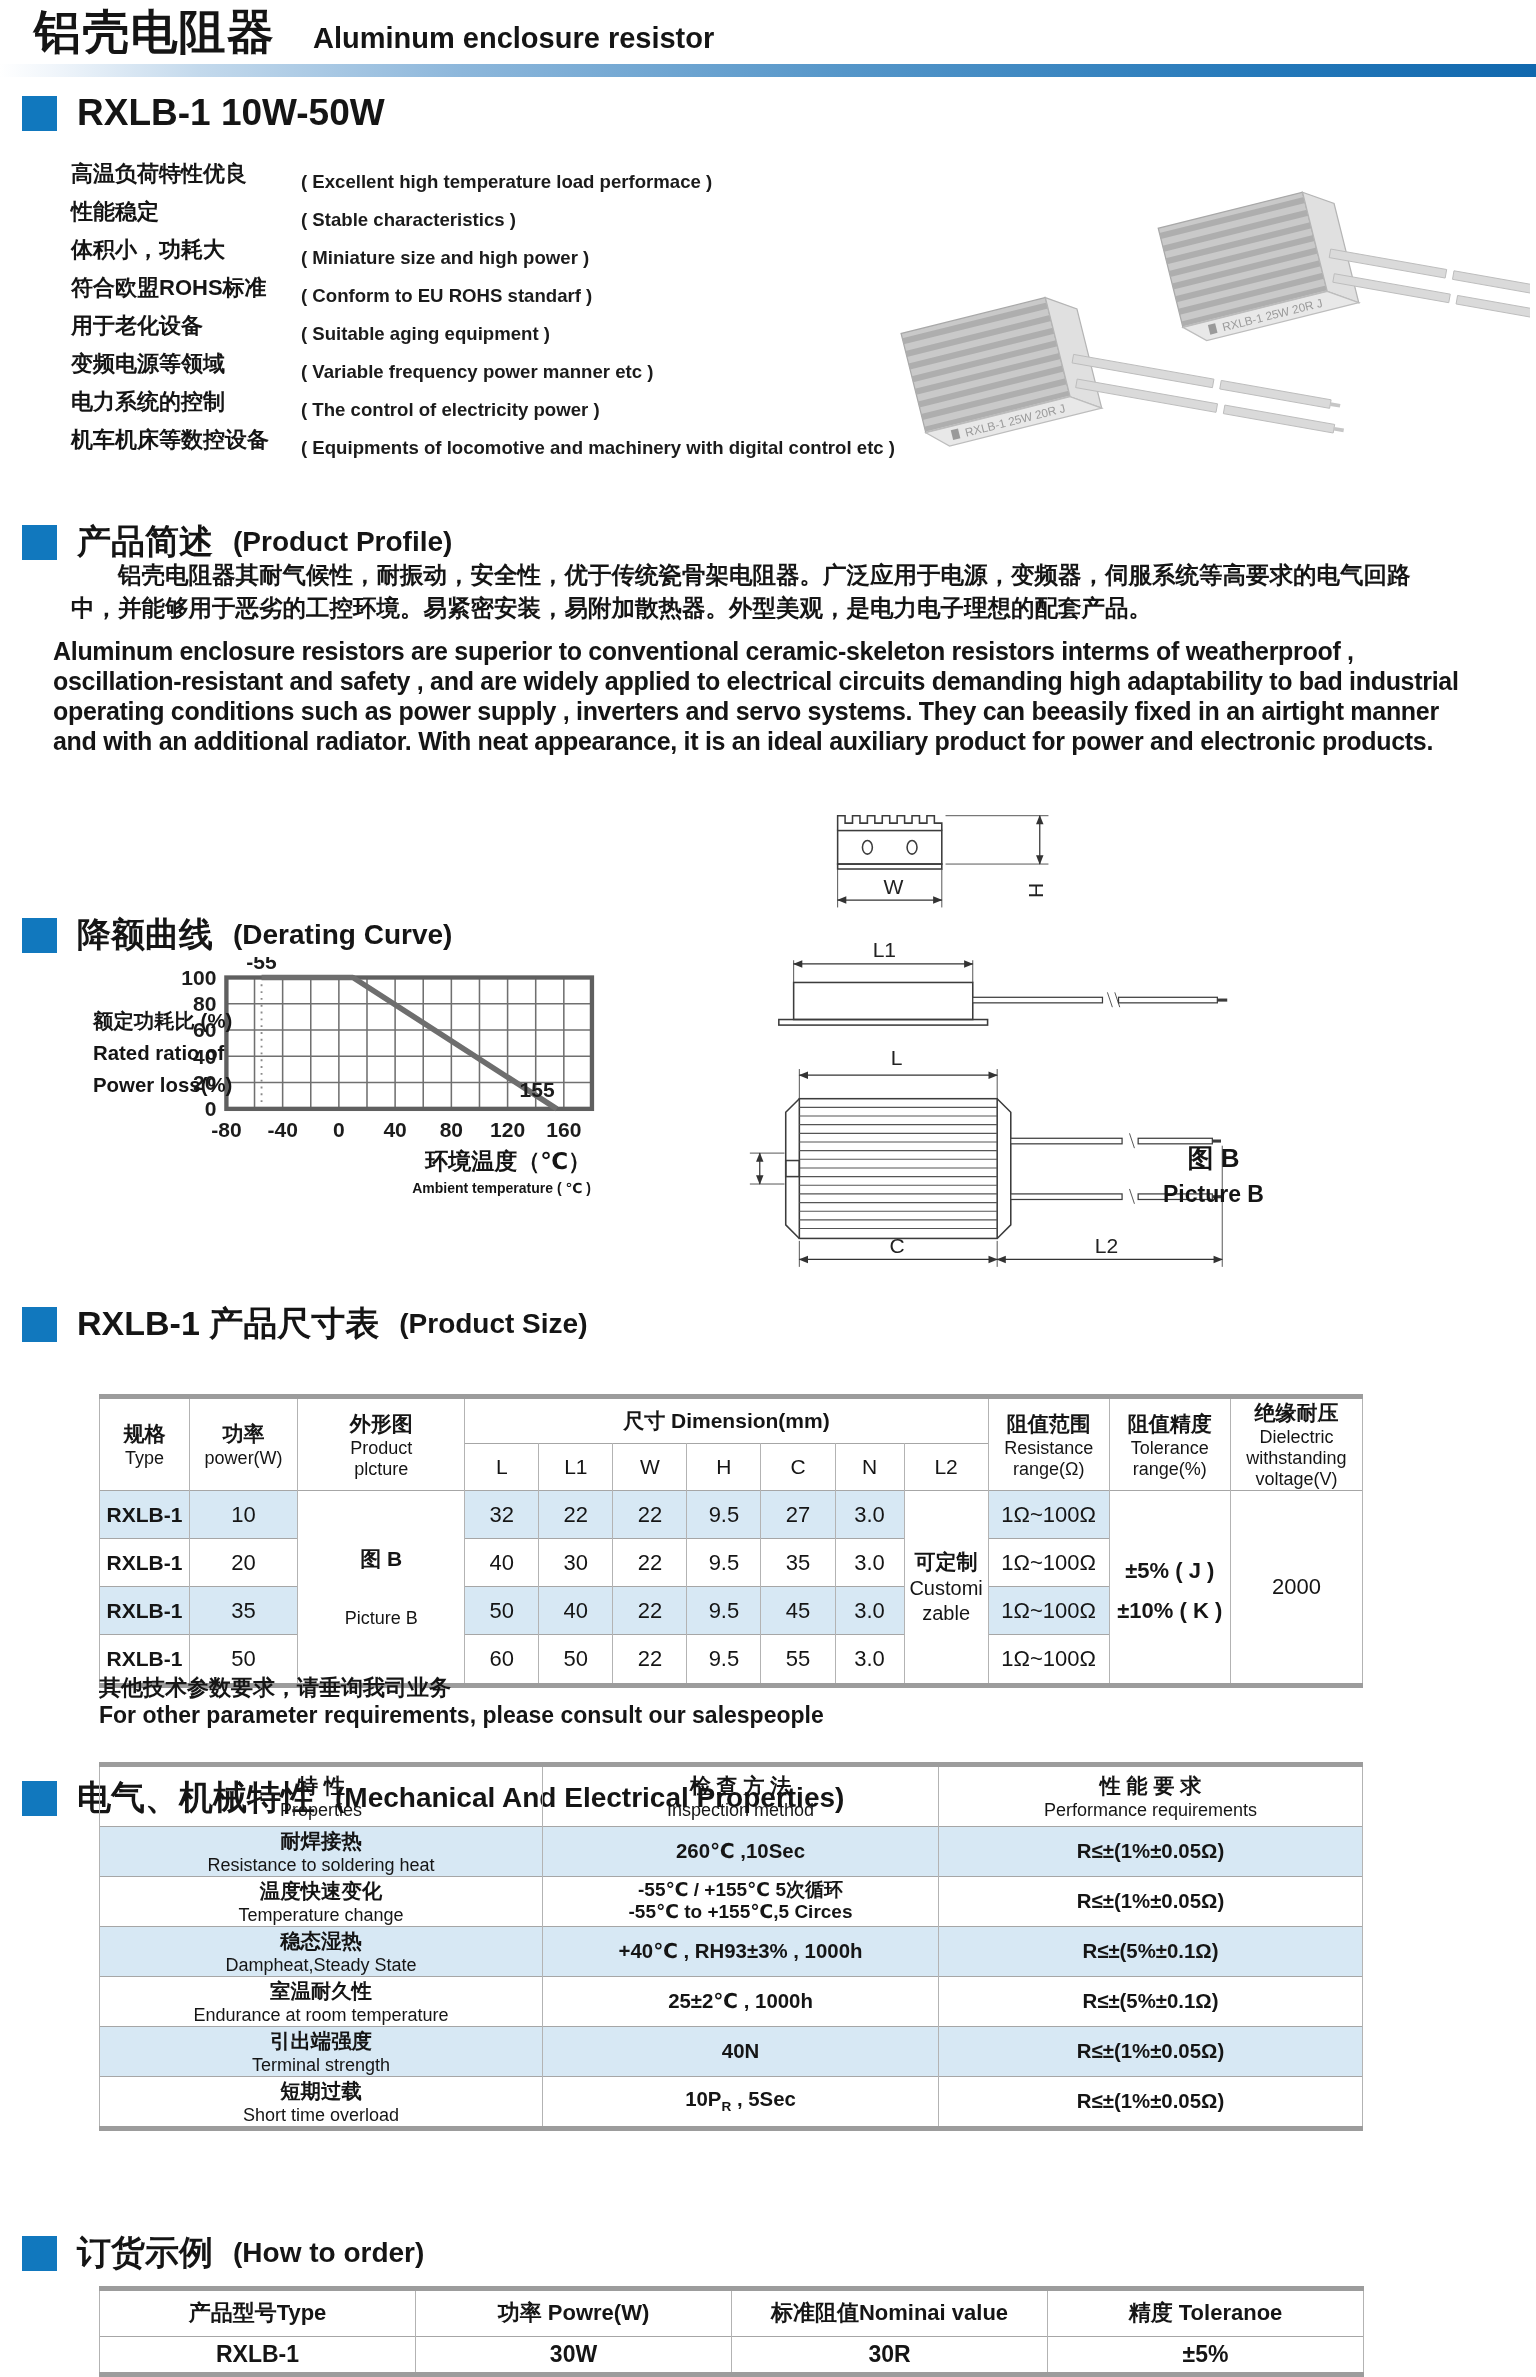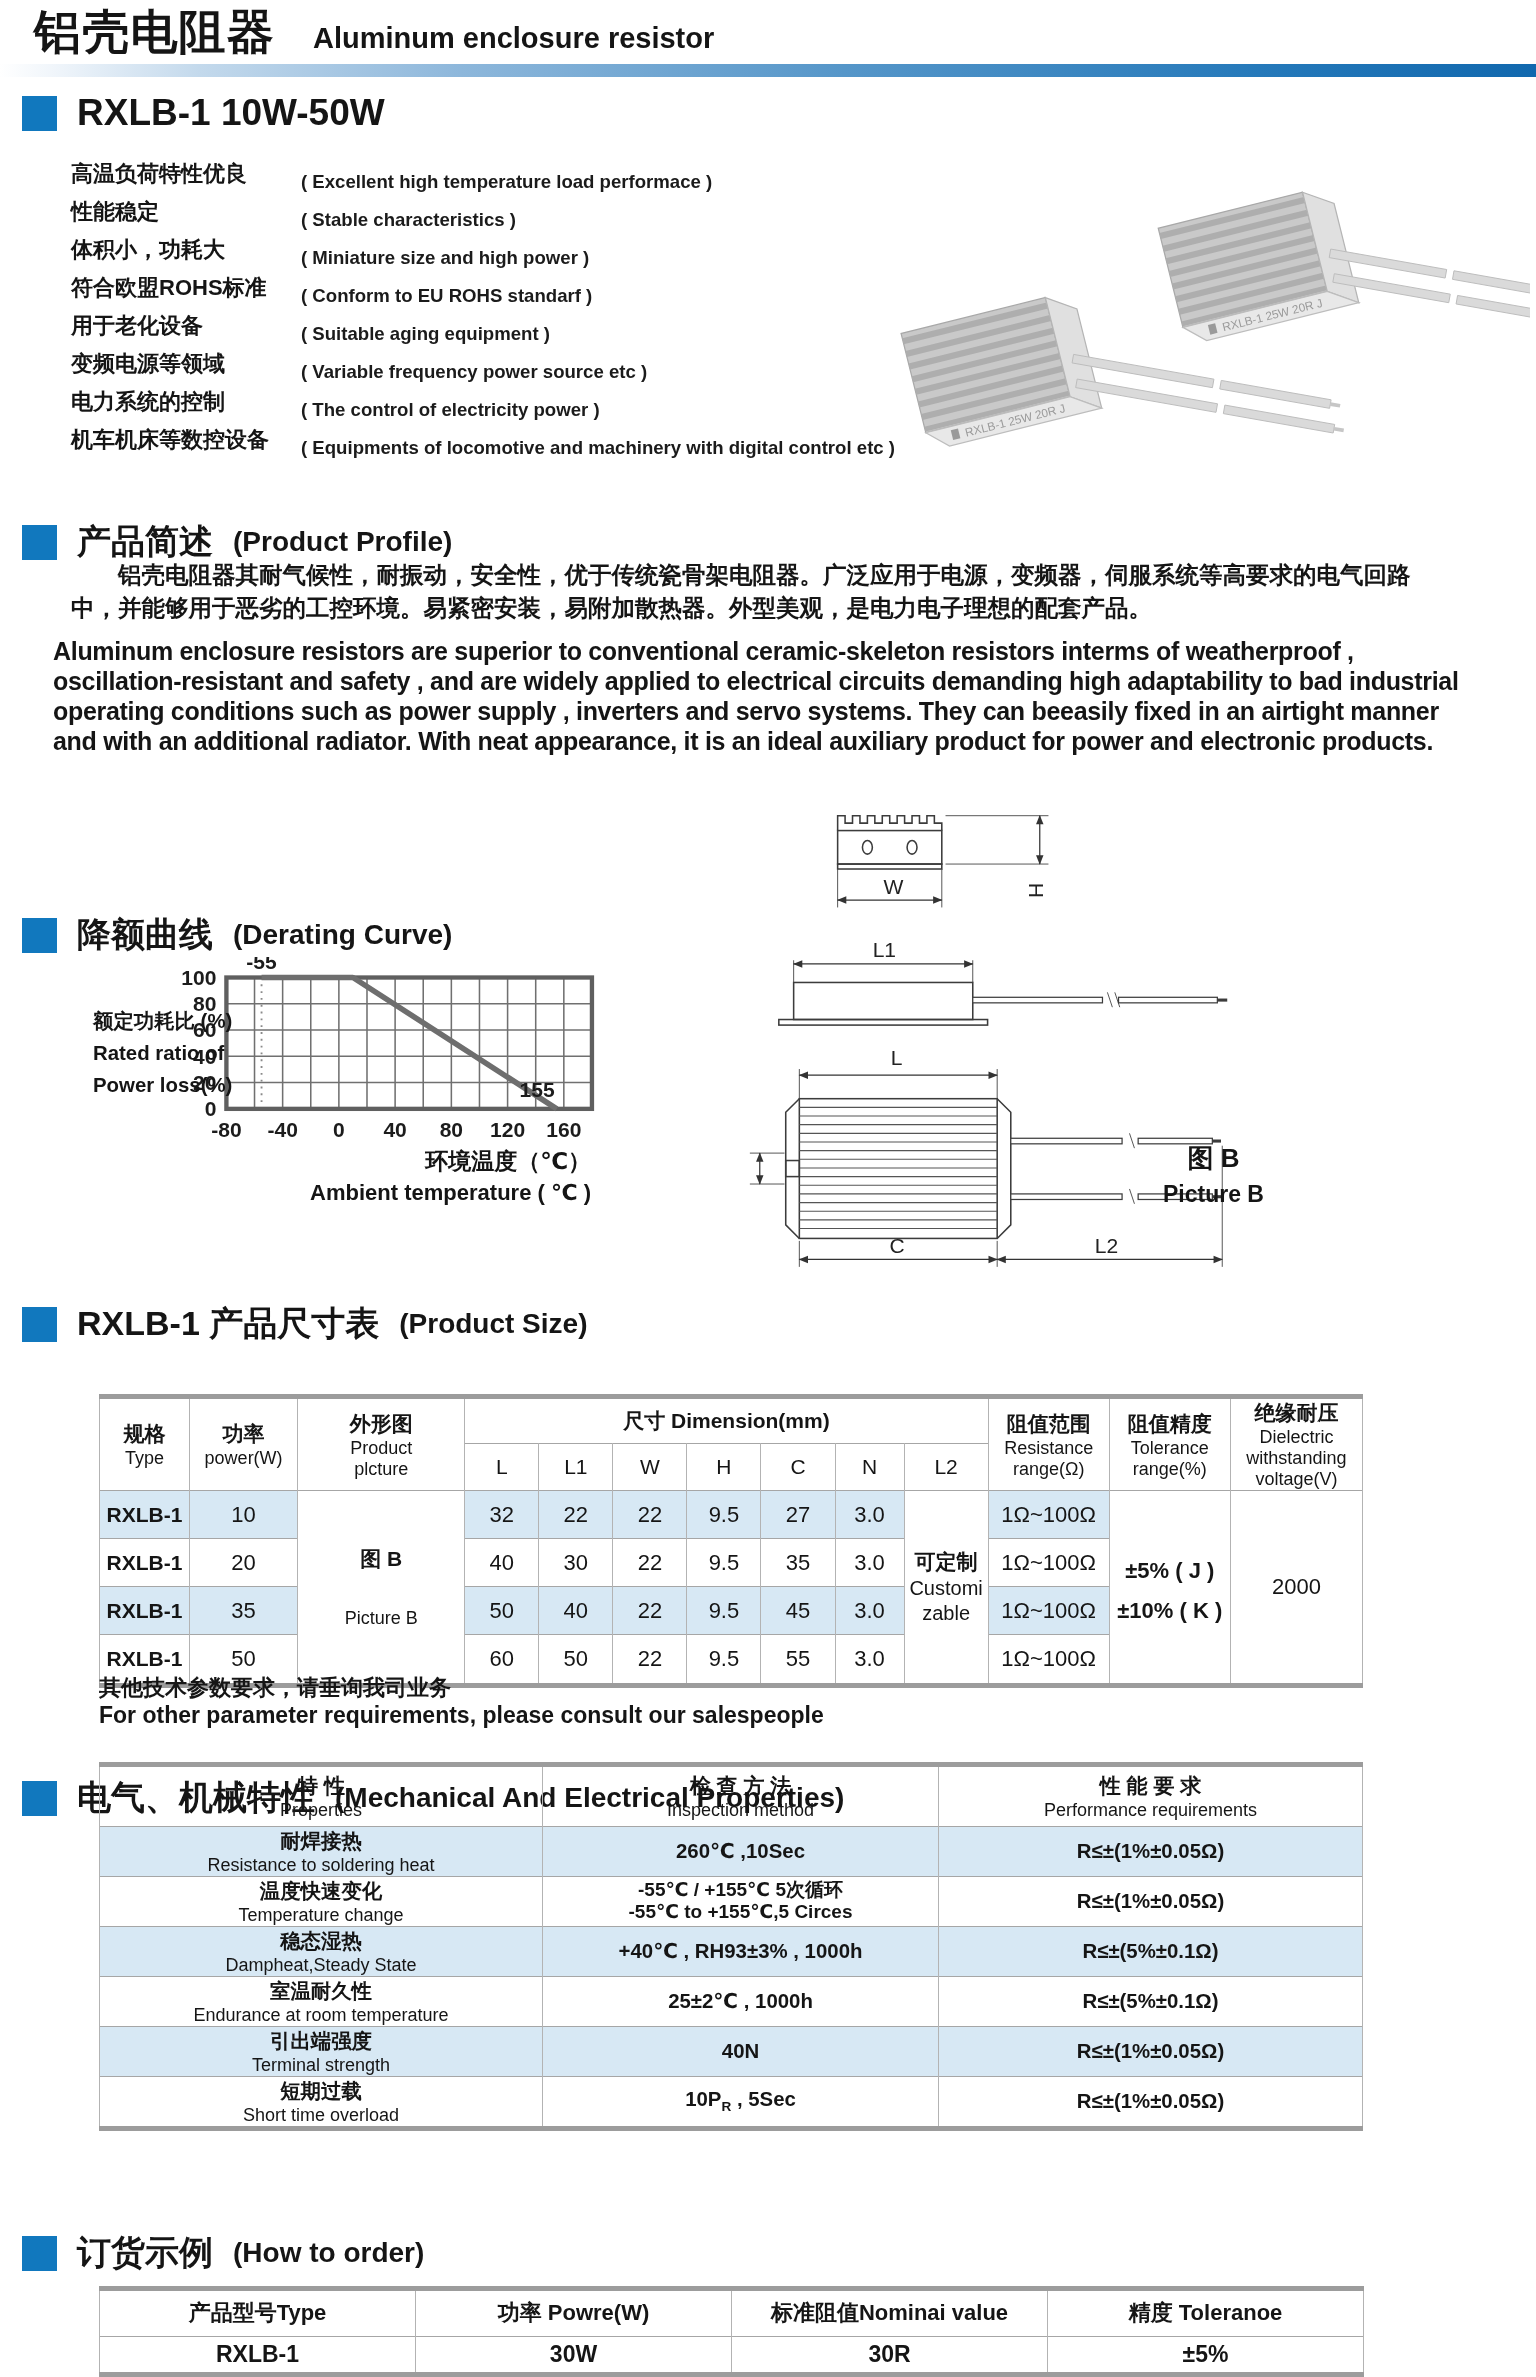--- a/index.html
+++ b/index.html
@@ -25,21 +25,21 @@
   
   .para-cn{position:absolute;left:71px;top:559px;width:1384px;font-size:23.5px;line-height:33px;
            text-indent:2em;margin:0;font-weight:bold;}
   .para-en{position:absolute;left:53px;top:636px;width:1412px;font-size:25px;line-height:30px;
            margin:0;font-weight:bold;letter-spacing:-0.3px;}
   
   .tick{font-size:34px;font-weight:bold;fill:#1c1c1c;font-family:"Liberation Sans",sans-serif;}
   .ylab{position:absolute;left:93px;top:1005px;font-size:20.4px;font-weight:bold;line-height:32px;}
   .xlab{position:absolute;left:226px;top:1146px;width:365px;text-align:right;}
   .xlab-cn{font-size:23px;font-weight:bold;}
-  .xlab-en{font-size:22px;font-weight:bold;margin-top:2.5px;}
+  .xlab-en{font-size:14px;font-weight:bold;margin-top:2.5px;}
   .dimtxt{font-size:34px;fill:#222;font-family:"Liberation Sans",sans-serif;}
   .drawline{stroke:#3c3c3c;stroke-width:2.5;fill:none;}
   .thinline{stroke:#4a4a4a;stroke-width:1.5;}
   .dimline{stroke:#333;stroke-width:2;fill:none;}
   .picb{position:absolute;left:1163px;top:1141px;text-align:center;}
   .picb-cn{font-size:26px;font-weight:bold;}
   .picb-en{font-size:23px;font-weight:bold;margin-top:5px;}
   
   .tblwrap{position:absolute;border-top:5.6px solid #9c9c9c;border-bottom:5.6px solid #9c9c9c;}
   table{border-collapse:collapse;table-layout:fixed;}
@@ -94,21 +94,21 @@
     <li>
         <span class="f-cn">符合欧盟ROHS标准</span>
         <span class="f-en">( Conform to EU ROHS standarf )</span>
       </li>
     <li>
         <span class="f-cn">用于老化设备</span>
         <span class="f-en">( Suitable aging equipment )</span>
       </li>
     <li>
         <span class="f-cn">变频电源等领域</span>
-        <span class="f-en">( Variable frequency power source etc )</span>
+        <span class="f-en">( Variable frequency power manner etc )</span>
       </li>
     <li>
         <span class="f-cn">电力系统的控制</span>
         <span class="f-en">( The control of electricity power )</span>
       </li>
     <li>
         <span class="f-cn">机车机床等数控设备</span>
         <span class="f-en">( Equipments of locomotive and machinery with digital control etc )</span>
       </li>
   </ul>

